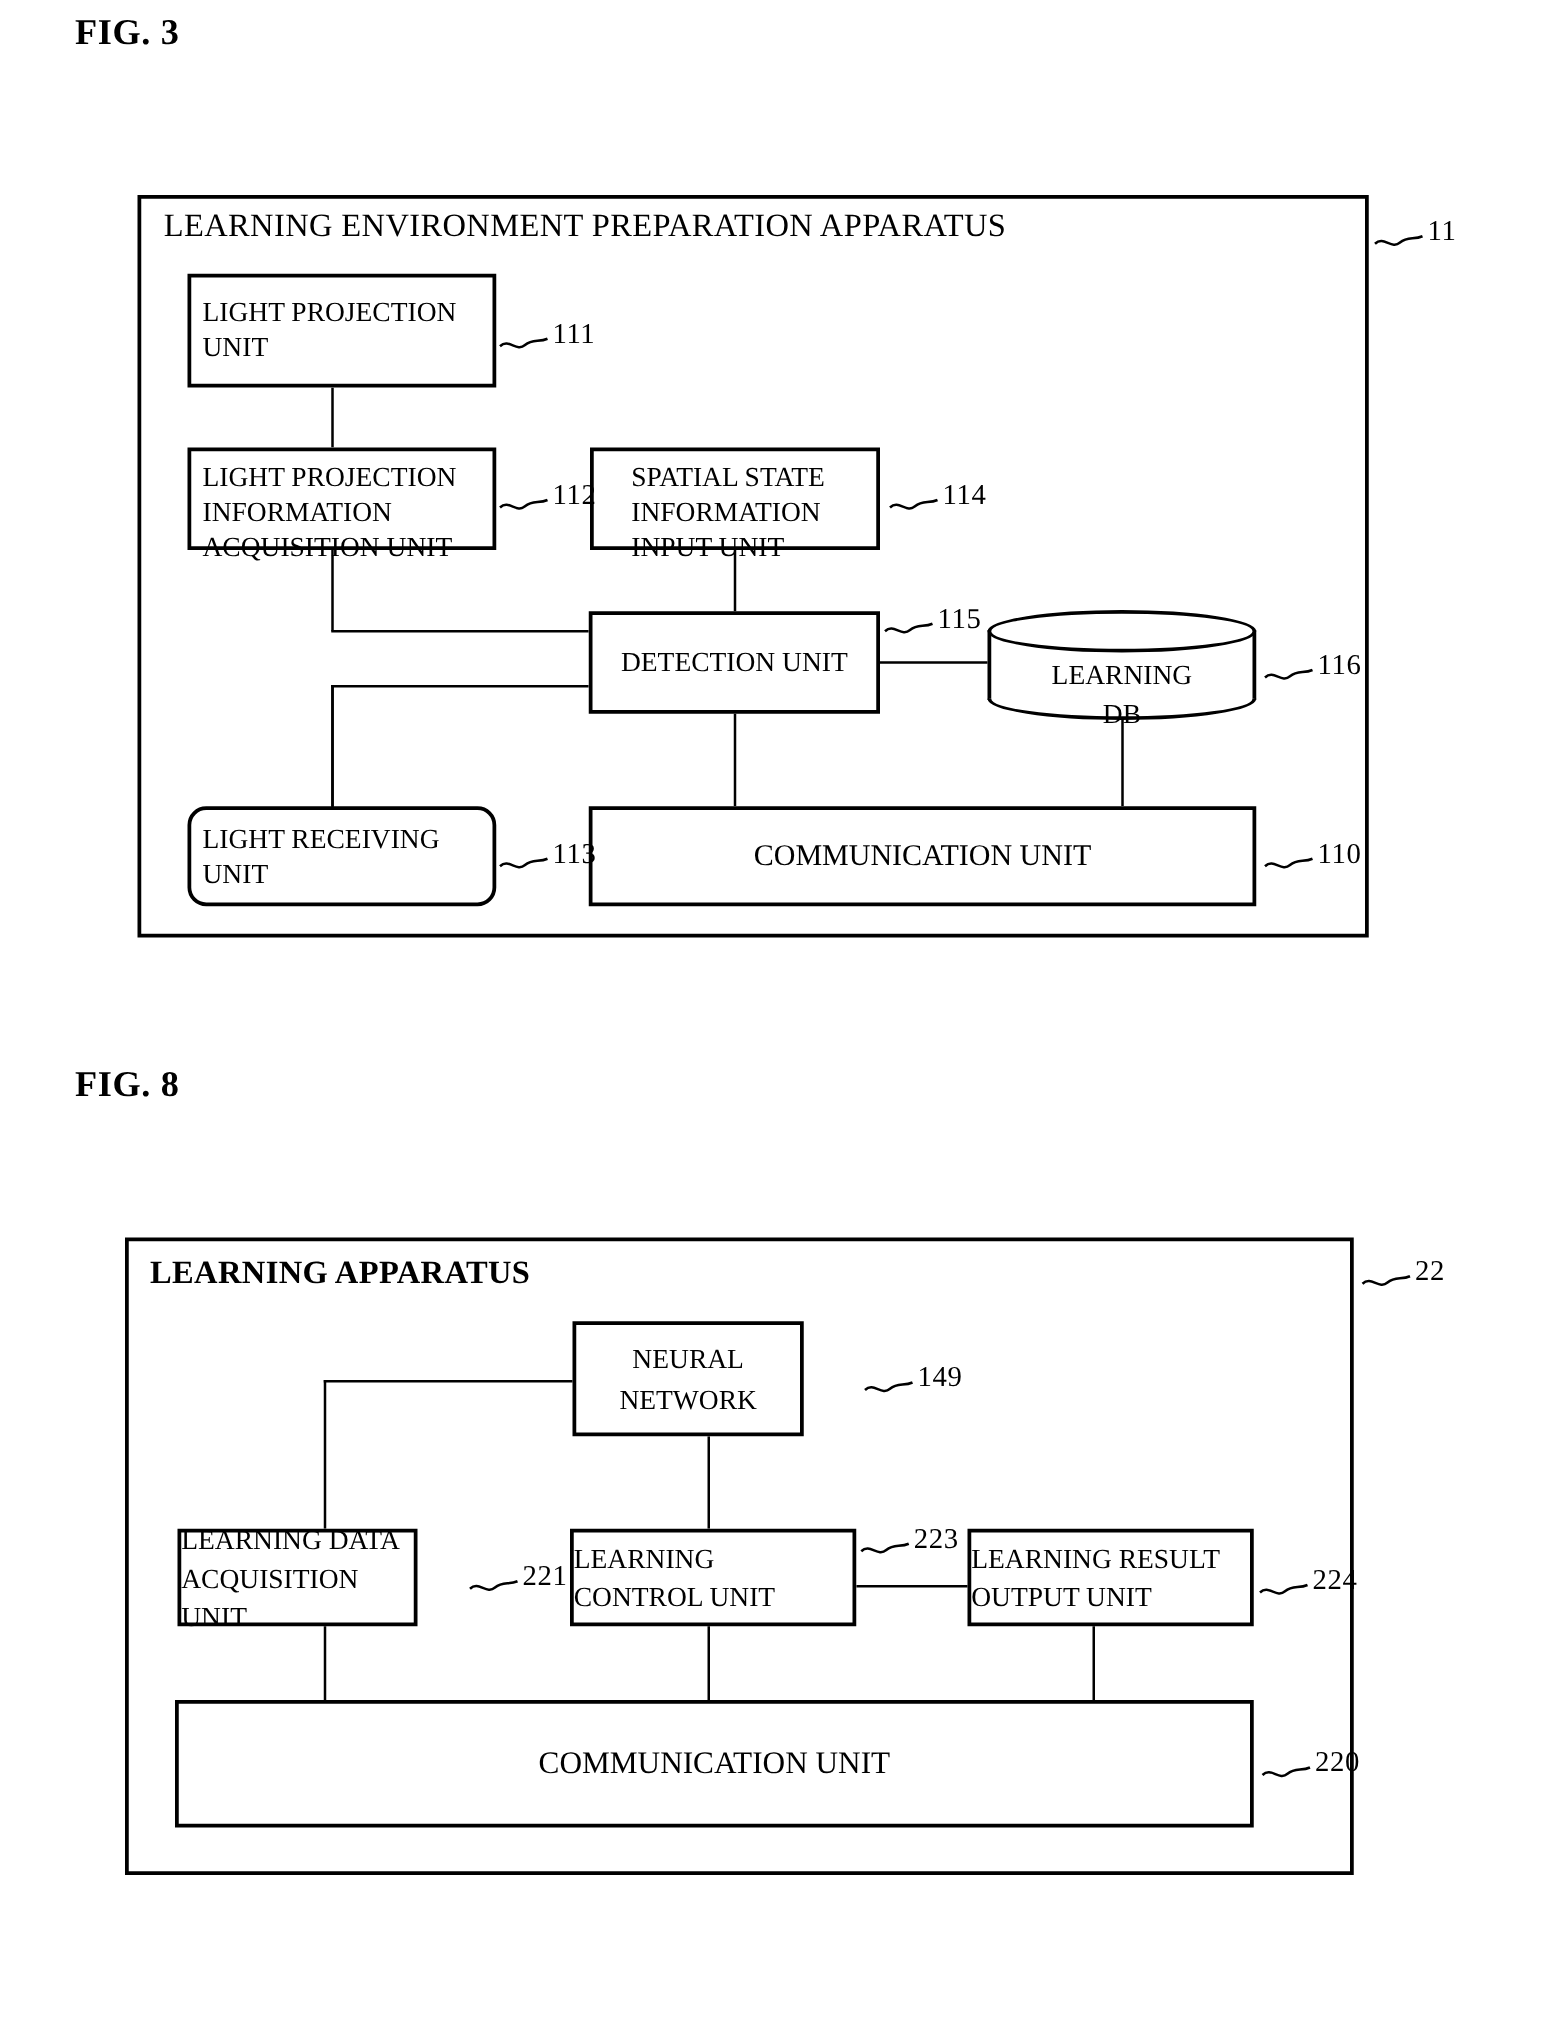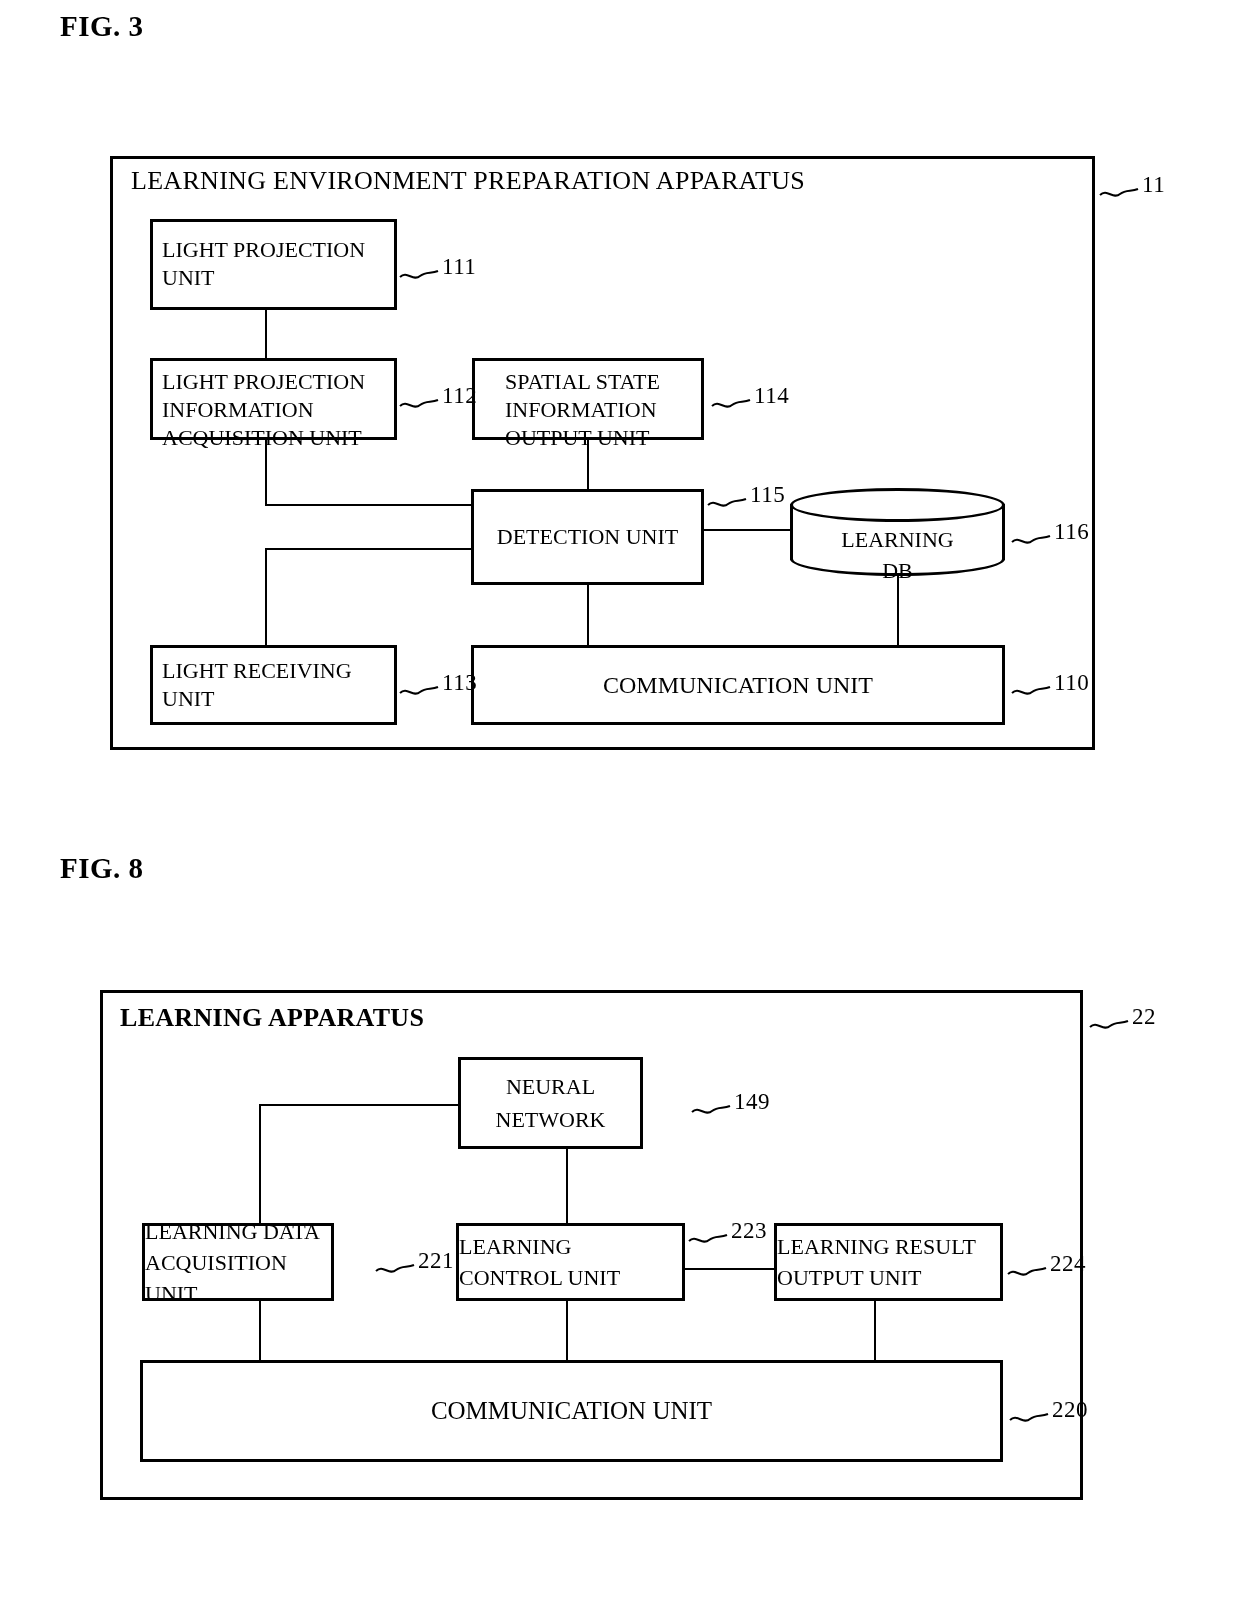--- a/index.html
+++ b/index.html
@@ -182,30 +182,30 @@
 <div class="ref" style="left:400px; top:397px;">
   <svg width="44" height="16" viewBox="0 0 44 16" aria-hidden="true">
     <path d="M0 9 C 7 2, 13 14, 20 8 C 26 3, 31 6, 38 3" fill="none" stroke="#000" stroke-width="2"></path>
   </svg>
   <span class="num">112</span>
 </div>
 
 <div class="unit-box" style="left:472px; top:358px; width:232px; height:82px;">
   <span class="txt" style="top:7px; left:30px;">SPATIAL STATE
 INFORMATION
-OUTPUT UNIT</span>
+INPUT UNIT</span>
 </div>
 <div class="ref" style="left:712px; top:397px;">
   <svg width="44" height="16" viewBox="0 0 44 16" aria-hidden="true">
     <path d="M0 9 C 7 2, 13 14, 20 8 C 26 3, 31 6, 38 3" fill="none" stroke="#000" stroke-width="2"></path>
   </svg>
   <span class="num">114</span>
 </div>
 
-<div class="unit-box center-txt vcenter" style="left:471px; top:489px; width:233px; height:96px;">
+<div class="unit-box center-txt vcenter" style="left:471px; top:489px; width:233px; height:82px;">
   <span class="txt">DETECTION UNIT</span>
 </div>
 <div class="ref" style="left:708px; top:496px;">
   <svg width="44" height="16" viewBox="0 0 44 16" aria-hidden="true">
     <path d="M0 9 C 7 2, 13 14, 20 8 C 26 3, 31 6, 38 3" fill="none" stroke="#000" stroke-width="2"></path>
   </svg>
   <span class="num">115</span>
 </div>
 
 <div class="cylinder" style="left:790px; top:488px; width:215px; height:88px;">
@@ -215,21 +215,21 @@
   <div class="cyl-label">LEARNING
 DB</div>
 </div>
 <div class="ref" style="left:1012px; top:533px;">
   <svg width="44" height="16" viewBox="0 0 44 16" aria-hidden="true">
     <path d="M0 9 C 7 2, 13 14, 20 8 C 26 3, 31 6, 38 3" fill="none" stroke="#000" stroke-width="2"></path>
   </svg>
   <span class="num">116</span>
 </div>
 
-<div class="unit-box" style="left:150px; top:645px; width:247px; height:80px;">
+<div class="unit-box" style="left:150px; top:645px; width:247px; height:80px;border-radius:15px;">
   <span class="txt" style="top:9px;">LIGHT RECEIVING
 UNIT</span>
 </div>
 <div class="ref" style="left:400px; top:684px;">
   <svg width="44" height="16" viewBox="0 0 44 16" aria-hidden="true">
     <path d="M0 9 C 7 2, 13 14, 20 8 C 26 3, 31 6, 38 3" fill="none" stroke="#000" stroke-width="2"></path>
   </svg>
   <span class="num">113</span>
 </div>
 

